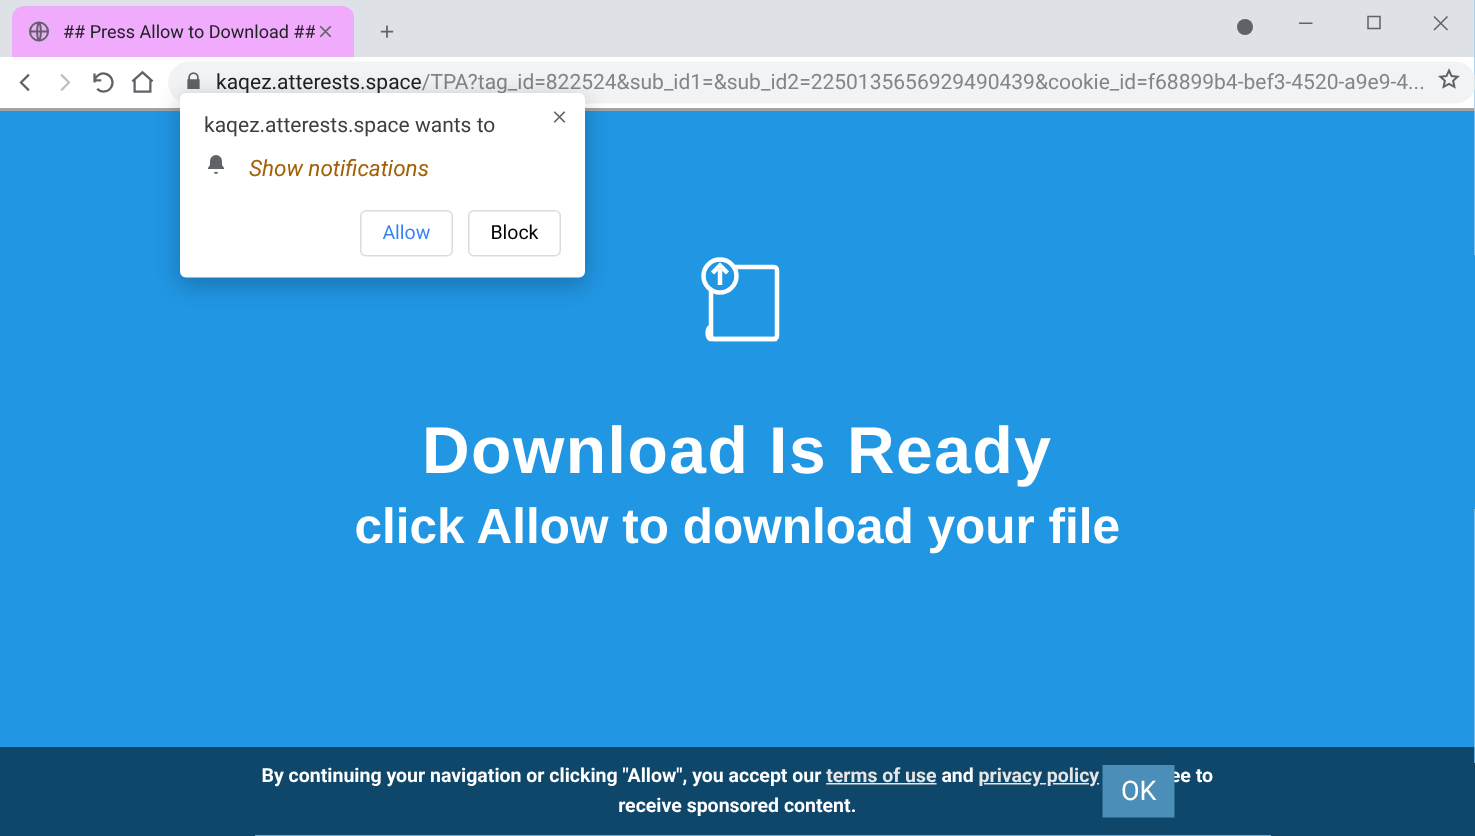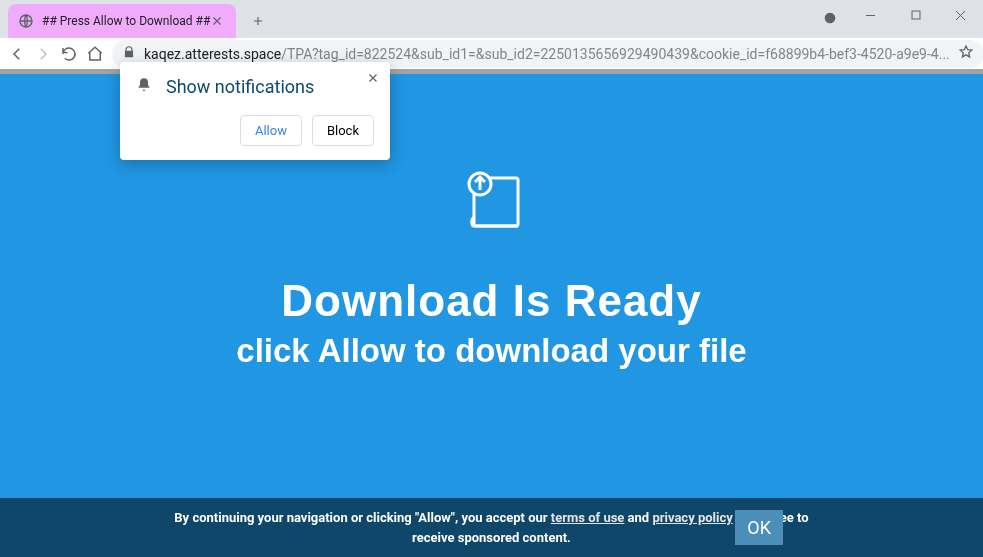--- a/index.html
+++ b/index.html
@@ -10,21 +10,21 @@
 .tab { height: 34px; background: #f0abfc; border-radius: 8px 8px 0 0; display: flex; align-items: center; padding: 0 10px; margin-left: 8px; min-width: 200px; position: relative; }
 .tab .favicon { width: 16px; height: 16px; margin-right: 8px; color: #5f6368; }
 .tab .tab-title { font-size: 12px; color: #202124; flex: 1; white-space: nowrap; overflow: hidden; }
 .tab .tab-close { width: 16px; height: 16px; color: #5f6368; cursor: pointer; }
 .newtab { width: 28px; height: 28px; display: flex; align-items: center; justify-content: center; margin-left: 8px; margin-bottom: 3px; color: #5f6368; cursor: pointer; border-radius: 50%; }
 .window-controls { position: absolute; right: 0; top: 0; height: 30px; display: flex; }
 .window-controls div { width: 45px; display: flex; align-items: center; justify-content: center; color: #5f6368; cursor: pointer; }
 .guest-badge { position: absolute; right: 145px; top: 10px; width: 16px; height: 16px; }
 
 
-.toolbar { height: 36px; background: #fff; display: flex; align-items: center; padding: 0 8px; gap: 8px; border-bottom: 5px solid #a3a3a3; }
+.toolbar { height: 36px; background: #fff; display: flex; align-items: center; padding: 0 8px; gap: 8px; border-bottom: 2px solid #a3a3a3; }
 .nav-btn { width: 28px; height: 28px; display: flex; align-items: center; justify-content: center; color: #5f6368; border-radius: 50%; cursor: pointer; }
 .nav-btn.disabled { color: #bdc1c6; cursor: default; }
 .addressbar { flex: 1; height: 28px; background: #f1f3f4; border-radius: 14px; display: flex; align-items: center; padding: 0 10px; gap: 8px; }
 .addressbar .lock { color: #5f6368; flex-shrink: 0; }
 .addressbar .url { font-size: 14px; color: #202124; white-space: nowrap; overflow: hidden; flex: 1; }
 .addressbar .url .domain { color: #202124; }
 .addressbar .url .path { color: #80868b; }
 .addressbar .star { color: #5f6368; cursor: pointer; }
 
 
@@ -39,21 +39,21 @@
 .footer-text { font-size: 13px; font-weight: 700; text-align: center; max-width: 640px; line-height: 1.5; }
 .footer-text a { color: #e5e5e5; text-decoration: underline; }
 .footer-ok { position: absolute; right: 200px; background: #4b8fb8; color: #fff; border: none; padding: 7px 12px; font-size: 18px; cursor: pointer; }
 
 
 .notif { position: absolute; top: 62px; left: 120px; width: 270px; background: #fff; box-shadow: 0 4px 16px rgba(0,0,0,.25); border-radius: 4px; padding: 14px 16px 14px 16px; z-index: 100; }
 .notif-close { position: absolute; top: 8px; right: 10px; color: #5f6368; cursor: pointer; font-size: 16px; }
 .notif-title { font-size: 14px; color: #3c4043; margin-bottom: 10px; }
 .notif-row { display: flex; align-items: center; gap: 14px; margin-bottom: 18px; }
 .notif-row .bell { color: #5f6368; }
-.notif-row .label { font-size: 18px; color: #0c4a6e; }
+.notif-row .label { font-size: 15px; color: #a16207; font-style: italic; }
 .notif-buttons { display: flex; justify-content: flex-end; gap: 10px; }
 .notif-buttons button { background: #fff; border: 1px solid #dadce0; border-radius: 4px; padding: 7px 14px; font-size: 13px; color: #000000; cursor: pointer; }
 .notif-buttons button.allow { color: #3b82f6; }
 </style>
 </head>
 <body>
 
 <div class="titlebar">
   <div class="tab">
     <span class="favicon">
@@ -158,20 +158,21 @@
     <button class="footer-ok">OK</button>
   </div>
 </div>
 
 <div class="notif">
   <span class="notif-close">
     <svg viewBox="0 0 24 24" width="14" height="14" stroke="currentColor" stroke-width="2">
         <path d="M6 6l12 12M18 6L6 18"></path>
       </svg>
   </span>
+  <div class="notif-title">kaqez.atterests.space wants to</div>
   <div class="notif-row">
     <span class="bell">
       <svg viewBox="0 0 24 24" width="16" height="16" fill="currentColor">
           <path d="M12 2a6 6 0 0 0-6 6v4l-2 3v1h16v-1l-2-3V8a6 6 0 0 0-6-6zm-2 17a2 2 0 0 0 4 0h-4z"></path>
         </svg>
     </span>
     <span class="label">Show notifications</span>
   </div>
   <div class="notif-buttons">
     <button class="allow">Allow</button>

